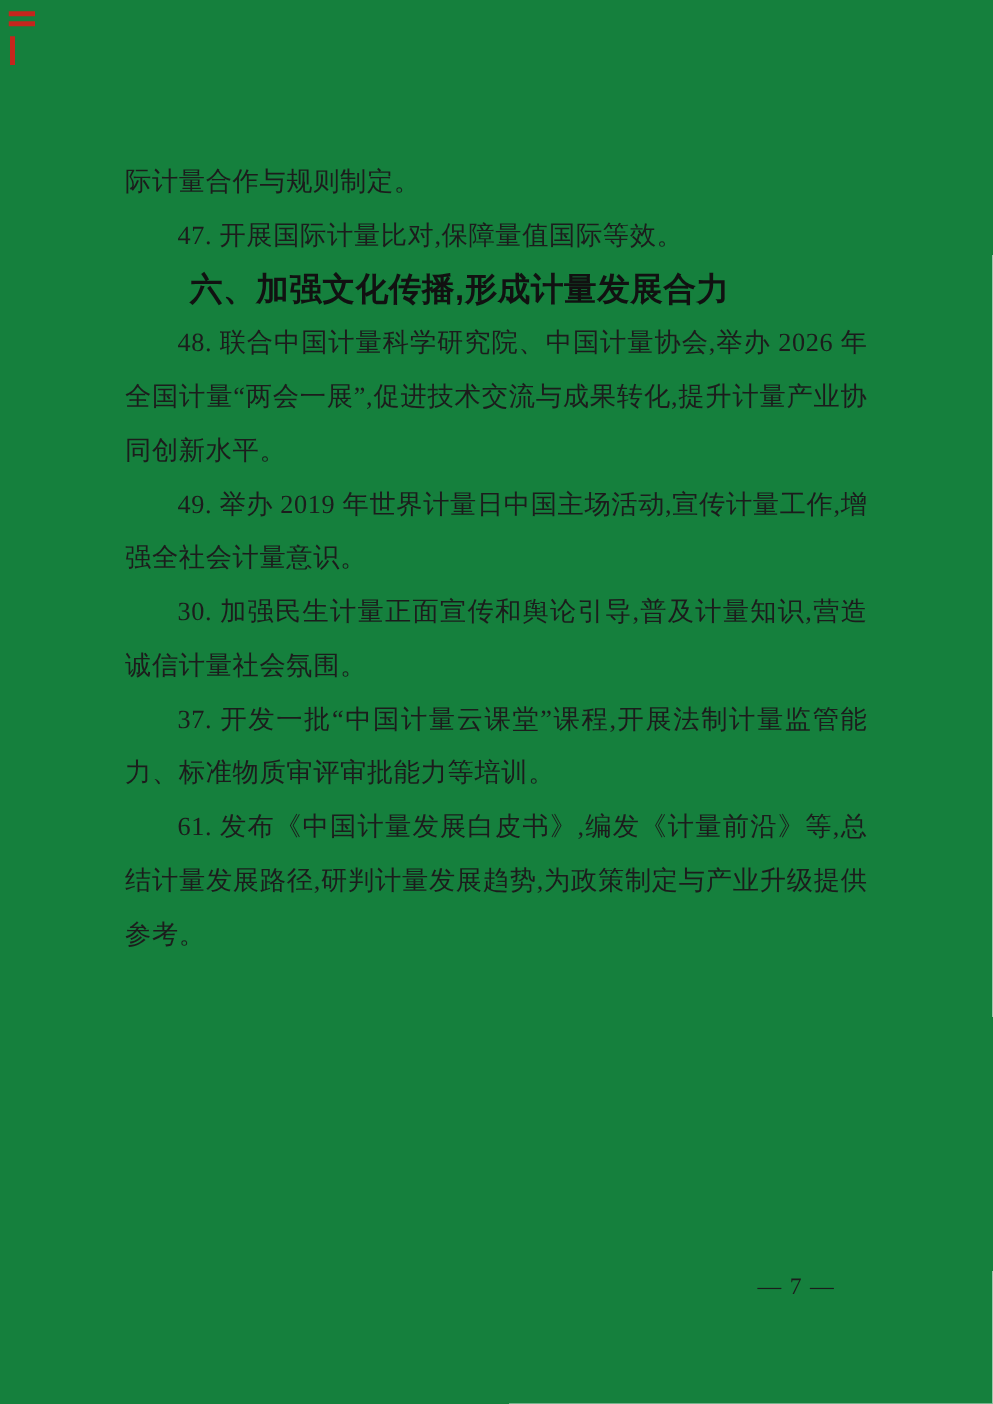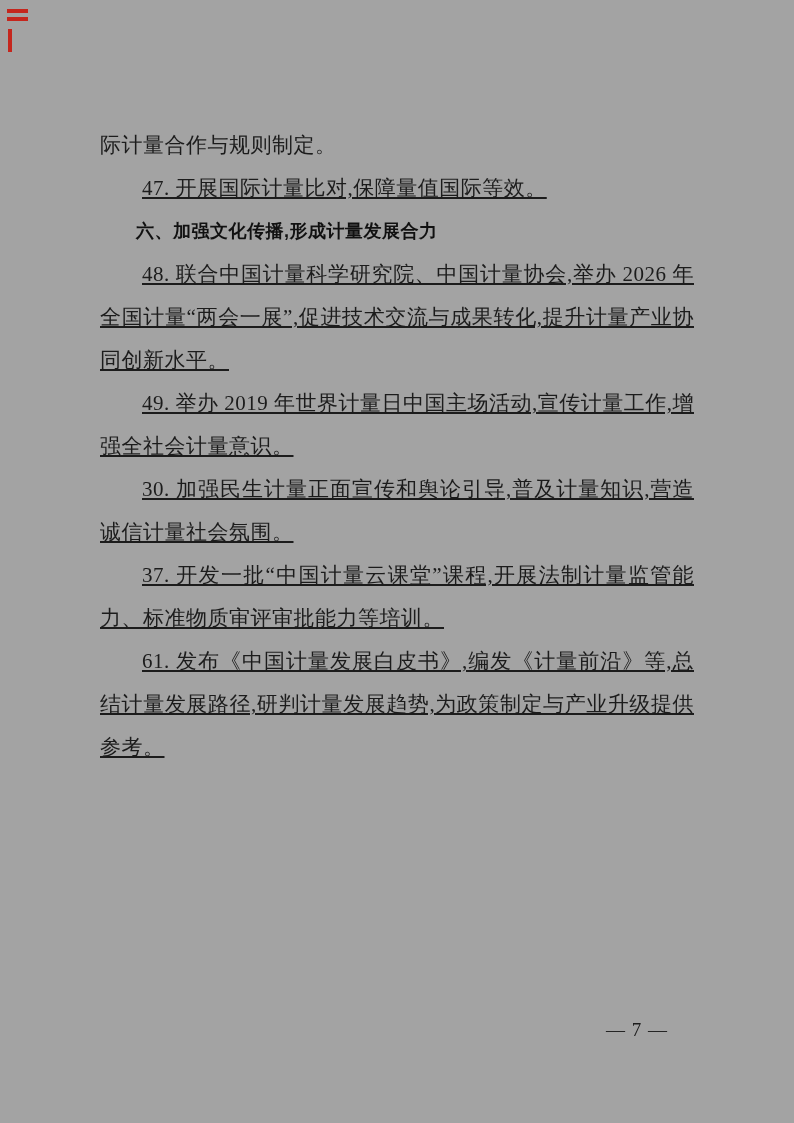--- a/index.html
+++ b/index.html
@@ -4,21 +4,21 @@
 <style>
   html, body {
     margin: 0;
     padding: 0;
     background: #ffffff;
   }
   .page {
     position: relative;
     width: 794px;
     height: 1123px;
-    background: #a3a3a3;
+    background: #15803d;
     overflow: hidden;
     font-family: "Liberation Serif", "DejaVu Serif", serif;
     color: #1c1c1c;
   }
   .red-mark {
     position: absolute;
     background: #c5261d;
   }
   .red-mark.h1 { left: 7px;  top: 9px;  width: 21px; height: 4px; }
   .red-mark.h2 { left: 7px;  top: 17px; width: 21px; height: 4px; }
@@ -32,25 +32,24 @@
   .para {
     margin: 0;
     font-size: 21px;
     line-height: 43px;
     text-align: justify;
     text-justify: inter-character;
     letter-spacing: 0.5px;
   }
   .para.indent {
     text-indent: 2em;
-    text-decoration: underline;
   }
   .heading {
     margin: 0;
-    font-size: 18px;
+    font-size: 26px;
     line-height: 43px;
     text-indent: 2em;
     font-weight: bold;
     font-family: "Liberation Sans", "DejaVu Sans", sans-serif;
     color: #111111;
     letter-spacing: 0.5px;
   }
   .page-number {
     position: absolute;
     top: 1019px;

